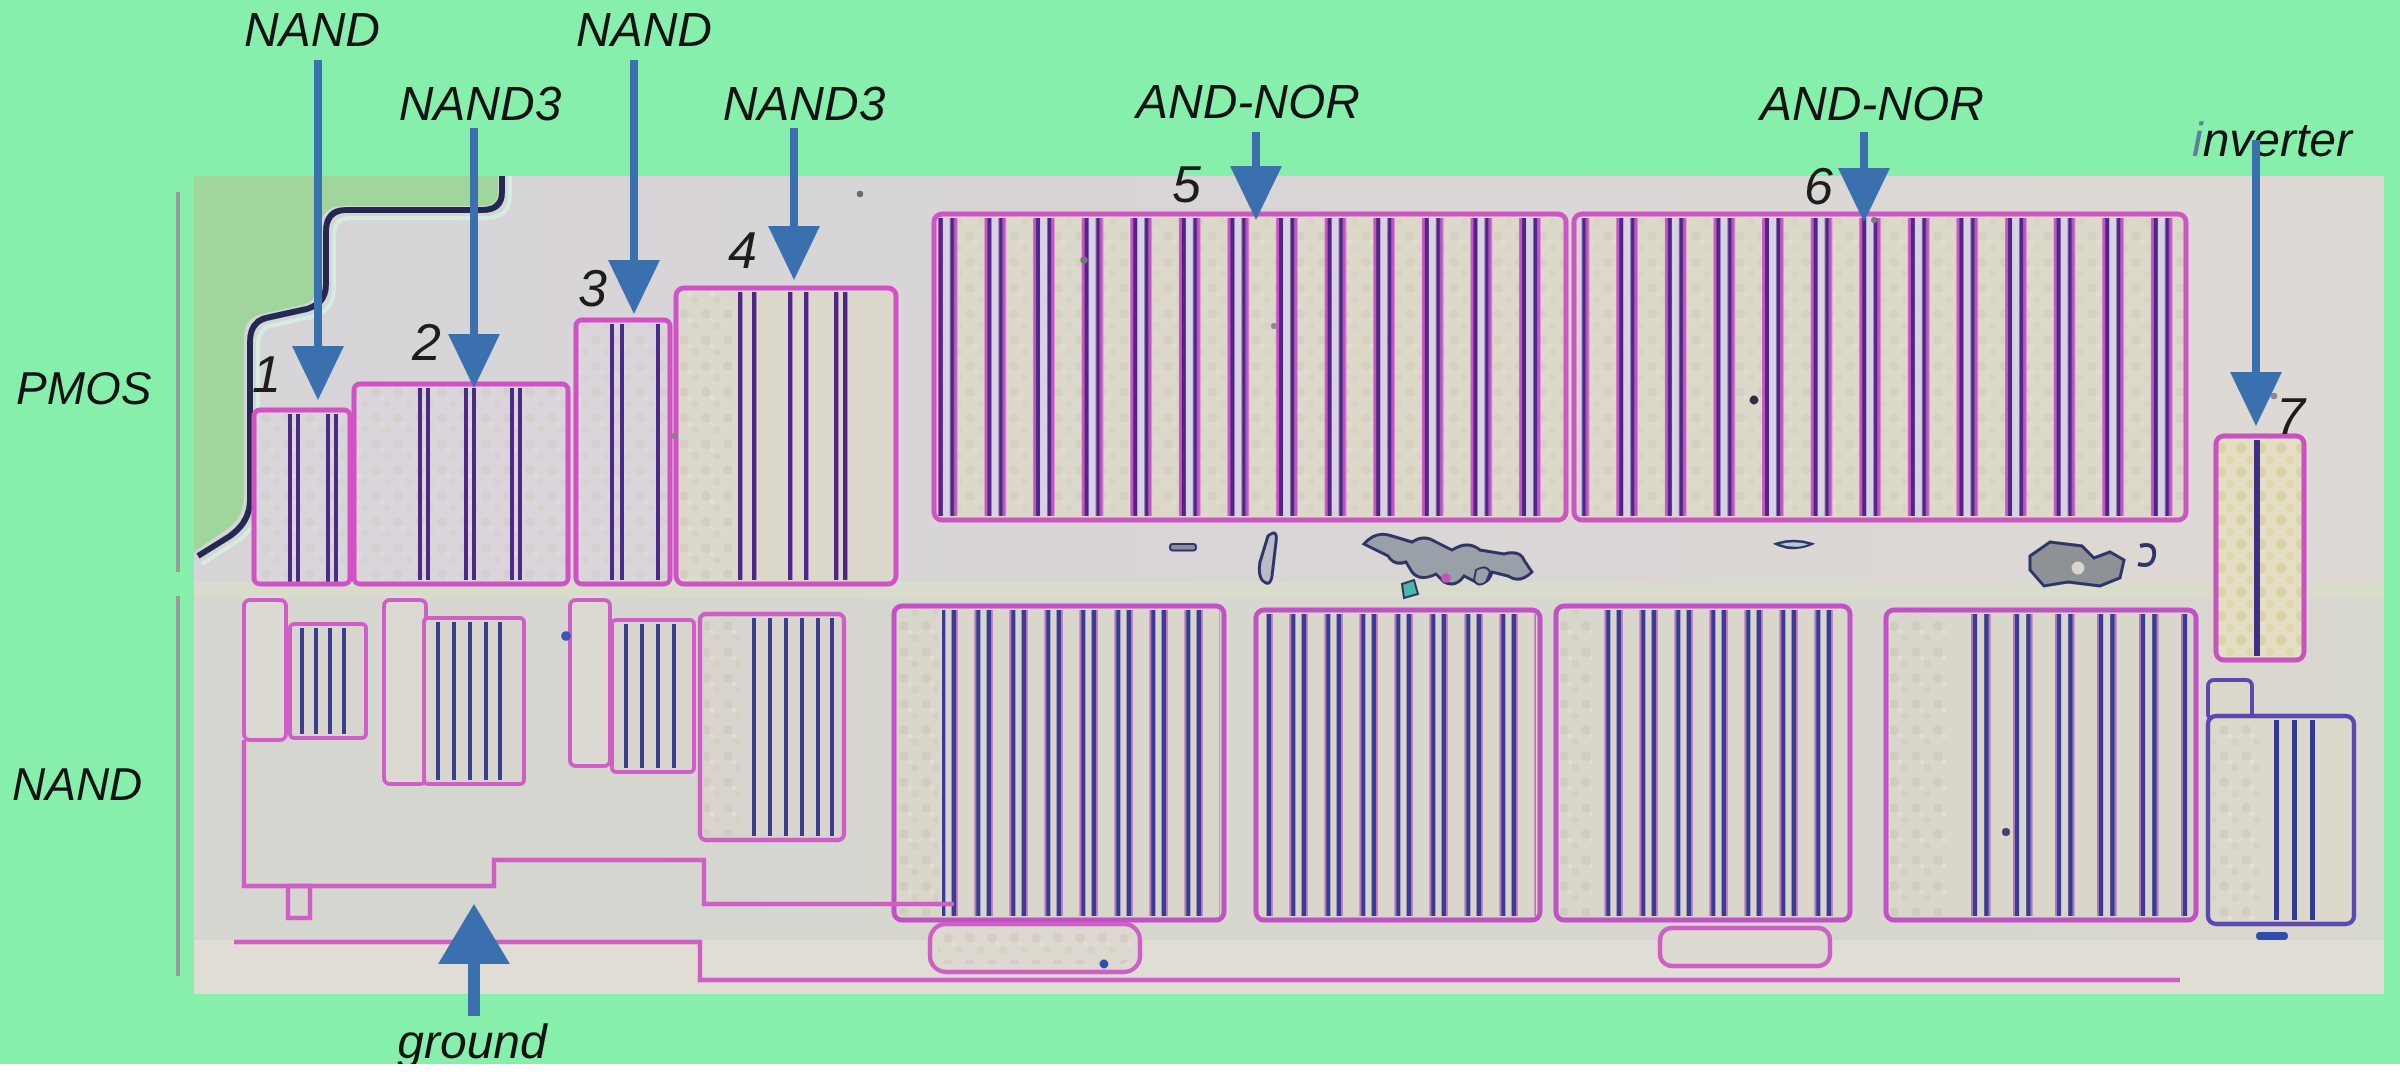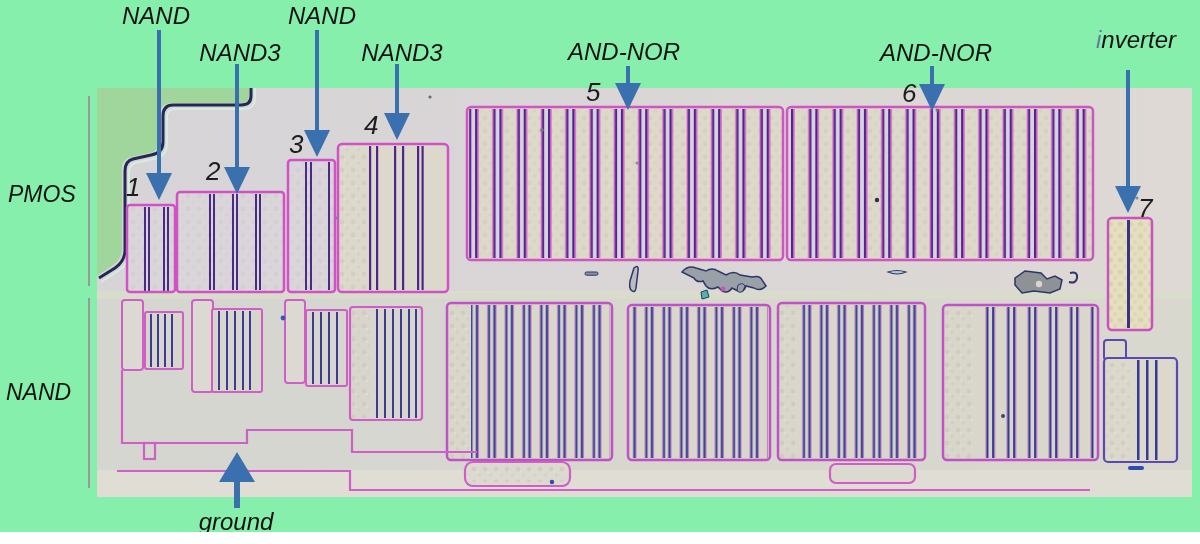--- a/index.html
+++ b/index.html
@@ -254,21 +254,21 @@
 
   <div class="bracket" style="top:96px;height:190px;"></div>
   <div class="bracket" style="top:298px;height:190px;"></div>
 
   <div class="lbl" style="left:156px;top:3px;">NAND</div>
   <div class="lbl" style="left:240px;top:40px;">NAND3</div>
   <div class="lbl" style="left:322px;top:3px;">NAND</div>
   <div class="lbl" style="left:402px;top:40px;">NAND3</div>
   <div class="lbl" style="left:624px;top:39px;">AND-NOR</div>
   <div class="lbl" style="left:936px;top:40px;">AND-NOR</div>
-  <div class="lbl" style="left:1136px;top:27px;"><span class="i-tint">i</span><span>nverter</span></div>
+  <div class="lbl" style="left:1136px;top:58px;"><span class="i-tint">i</span><span>nverter</span></div>
   <div class="lbl" style="left:236px;top:509px;">ground</div>
 
   <div class="side" style="left:8px;top:181px;">PMOS</div>
   <div class="side" style="left:6px;top:379px;">NAND</div>
 
   <div class="num" style="left:126px;top:174px;">1</div>
   <div class="num" style="left:206px;top:158px;">2</div>
   <div class="num" style="left:289px;top:131px;">3</div>
   <div class="num" style="left:364px;top:112px;">4</div>
   <div class="num" style="left:586px;top:79px;">5</div>

